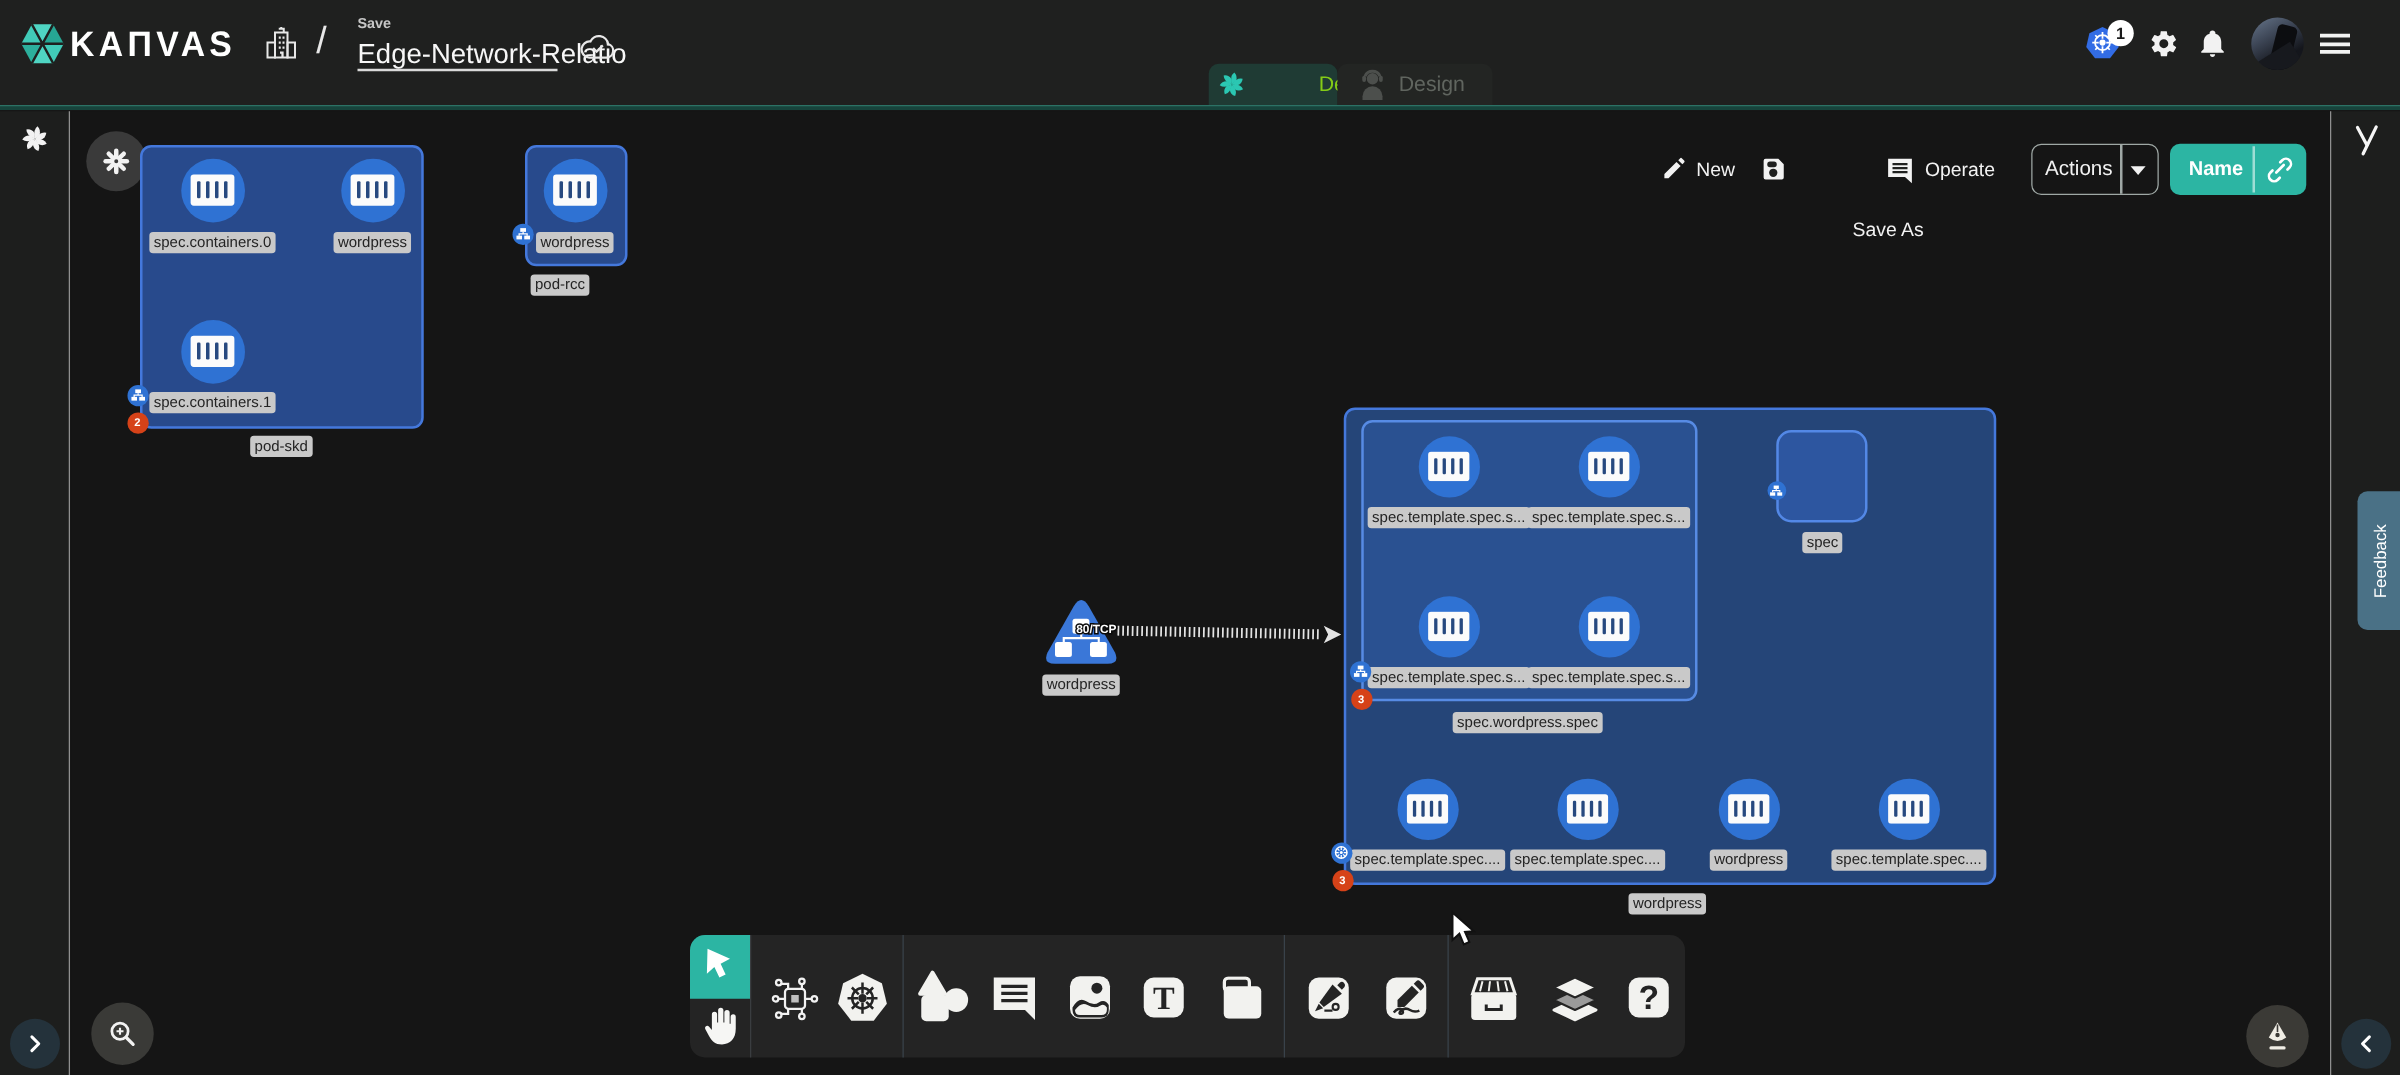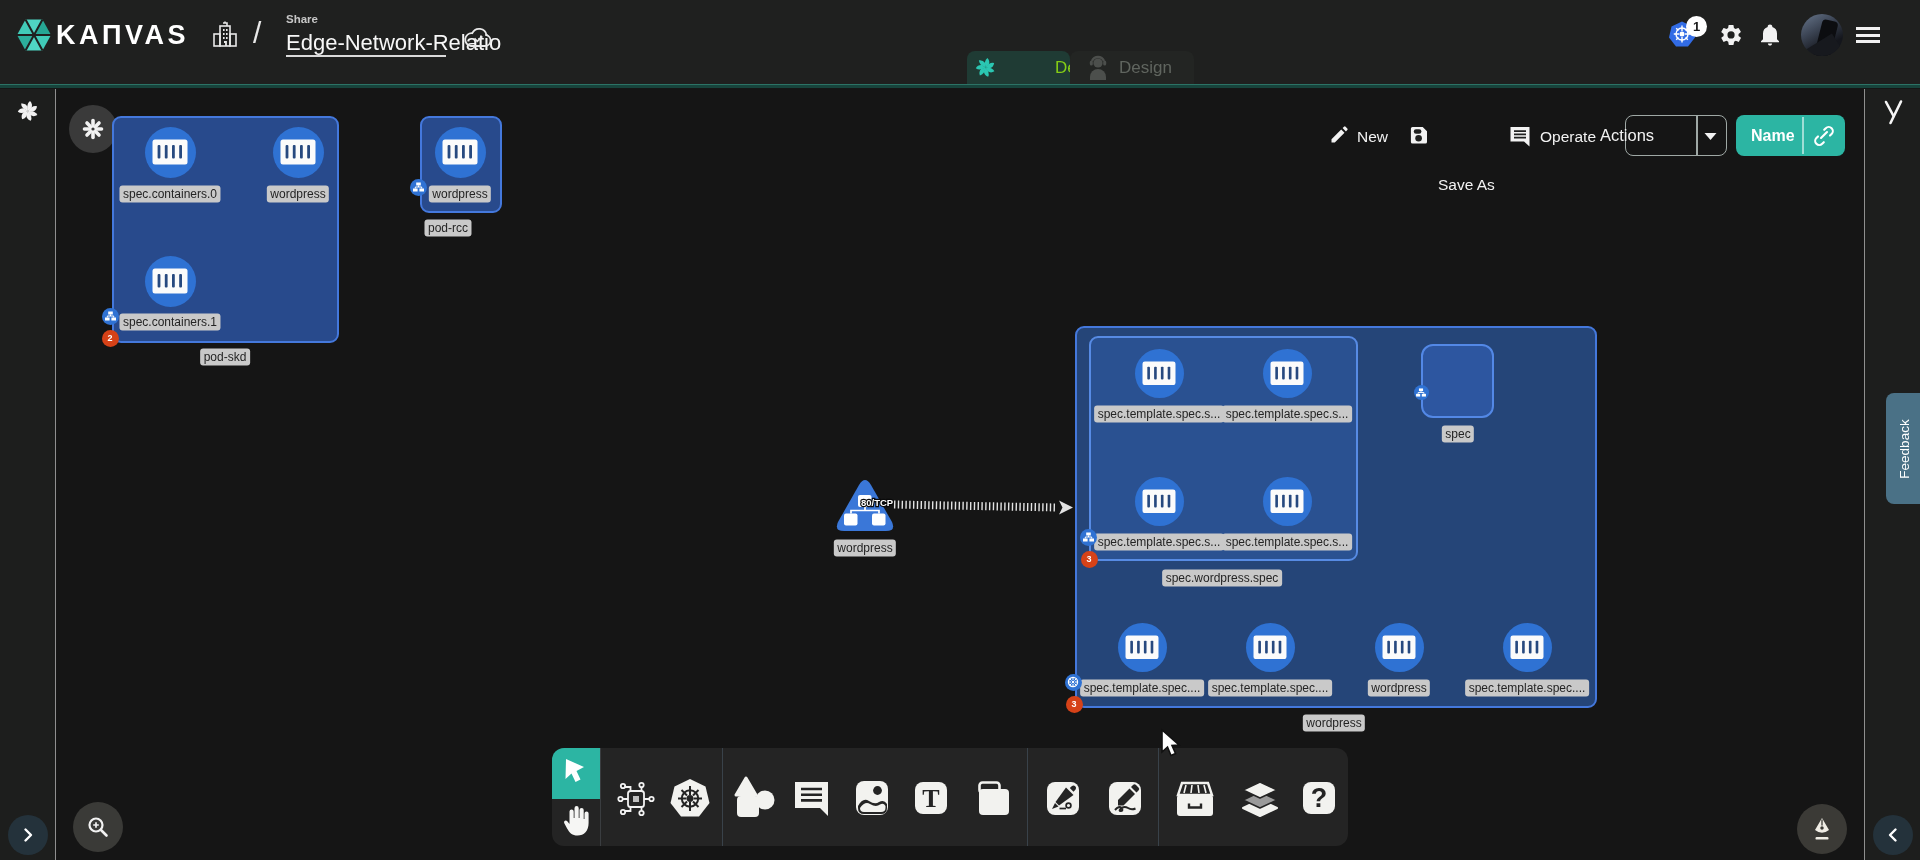--- a/index.html
+++ b/index.html
@@ -40,21 +40,21 @@
   <svg class="abs" style="left:210px;top:20px" width="30" height="30" viewBox="0 0 30 30">
     <g stroke="#E8E8E8" stroke-width="1.6" fill="none">
       <rect x="10" y="6" width="10" height="20"></rect>
       <rect x="4" y="14" width="6" height="12"></rect>
       <rect x="20" y="14" width="6" height="12"></rect>
       <path d="M13 3 h4 v3 M15 1.5 v1.5"></path>
       <path d="M13 10 h1.6 M16 10 h1.6 M13 14 h1.6 M16 14 h1.6 M13 18 h1.6 M16 18 h1.6 M14 22 h2 v4" stroke-width="1.8"></path>
     </g>
   </svg>
   <div class="abs" style="left:253px;top:16px;color:#E8E8E8;font-size:30px;font-weight:300">/</div>
-  <div class="abs" style="left:286px;top:13px;color:#C6C6C6;font-size:11.5px;font-weight:bold">Share</div>
+  <div class="abs" style="left:286px;top:13px;color:#C6C6C6;font-size:11.5px;font-weight:bold">Save</div>
   <div class="abs" style="left:286px;top:30px;color:#F7F7F7;font-size:22px">Edge-Network-Relatio</div>
   <div class="abs" style="left:286px;top:55px;width:160px;height:2px;background:#DADADA"></div>
 
   <svg class="abs" style="left:463px;top:25px" width="30" height="26" viewBox="0 0 30 26">
     <path d="M8 21 h14 a5.5 5.5 0 0 0 1.5 -10.8 A7.5 7.5 0 0 0 9.3 8.2 A5.8 5.8 0 0 0 8 21 Z" fill="none" stroke="#E8E8E8" stroke-width="1.8"></path>
     <path d="M11.5 13.5 l2.8 2.8 l5 -5" fill="none" stroke="#E8E8E8" stroke-width="1.8"></path>
   </svg>
 
   <div class="abs" style="left:967px;top:51px;width:103px;height:33px;background:#1F3B34;border-radius:8px 8px 0 0;"></div>
   <svg class="abs" style="left:975px;top:57px" width="21" height="21" viewBox="0 0 22 22">
@@ -148,28 +148,28 @@
 
   <svg class="abs" style="left:1329px;top:124px" width="21" height="21" viewBox="0 0 21 21">
     <path fill="#F2F2F2" d="M2.5 15.2 V18.5 H5.8 L15.5 8.8 L12.2 5.5 Z M18.3 6 a1.1 1.1 0 0 0 0-1.6 L16.6 2.7 a1.1 1.1 0 0 0-1.6 0 L13.6 4.1 16.9 7.4 Z"></path>
   </svg>
   <div class="tbtxt" style="left:1357px;">New</div>
   <svg class="abs" style="left:1408px;top:124px" width="22" height="22" viewBox="0 0 22 22">
     <path fill="#F2F2F2" d="M4.5 3 h10.2 l4.3 4.3 V18 a1.6 1.6 0 0 1 -1.6 1.6 H4.5 A1.6 1.6 0 0 1 2.9 18 V4.6 A1.6 1.6 0 0 1 4.5 3 Z"></path>
     <rect x="5.8" y="5.2" width="7.6" height="4.6" rx="2.2" fill="#1F201F"></rect>
     <circle cx="10.6" cy="14.2" r="3.3" fill="#1F201F"></circle>
   </svg>
-  <div class="tbtxt" style="left:1438px;margin-top:48px;">Save As</div>
+  <div class="tbtxt" style="left:1482px;margin-top:48px;">Save As</div>
   <svg class="abs" style="left:1508px;top:124px" width="24" height="24" viewBox="0 0 24 24">
     <path fill="#F2F2F2" d="M2.5 3 h19 v19.5 l-5.5 -5 h-13.5 Z"></path>
     <path d="M6 7.2 h12 M6 10.4 h12 M6 13.6 h12" stroke="#1F201F" stroke-width="1.8"></path>
   </svg>
   <div class="tbtxt" style="left:1540px;">Operate</div>
   <div class="abs" style="left:1625px;top:115px;width:102px;height:41px;border:1.5px solid #9FA8A5;border-radius:8px;"></div>
-  <div class="abs" style="left:1600px;top:126px;color:#F2F2F2;font-size:16.5px;">Actions</div>
+  <div class="abs" style="left:1636px;top:126px;color:#F2F2F2;font-size:16.5px;">Actions</div>
   <div class="abs" style="left:1696px;top:116px;width:1.5px;height:39px;background:#9FA8A5;"></div>
   <svg class="abs" style="left:1703px;top:132px" width="15" height="9" viewBox="0 0 15 9">
       <polygon points="1.5,1 13.5,1 7.5,8" fill="#F2F2F2"></polygon>
     </svg>
   <div class="abs" style="left:1736px;top:115px;width:109px;height:41px;background:#2CB5A3;border-radius:8px;"></div>
   <div class="abs" style="left:1751px;top:127px;color:#fff;font-size:16px;font-weight:bold;">Name</div>
   <div class="abs" style="left:1802px;top:117px;width:1.5px;height:37px;background:rgba(255,255,255,0.55);"></div>
   <svg class="abs" style="left:1812px;top:125px" width="24" height="22" viewBox="0 0 24 22">
     <g fill="none" stroke="#fff" stroke-width="2.1" stroke-linecap="round">
       <path d="M9 13 L15 7"></path>

